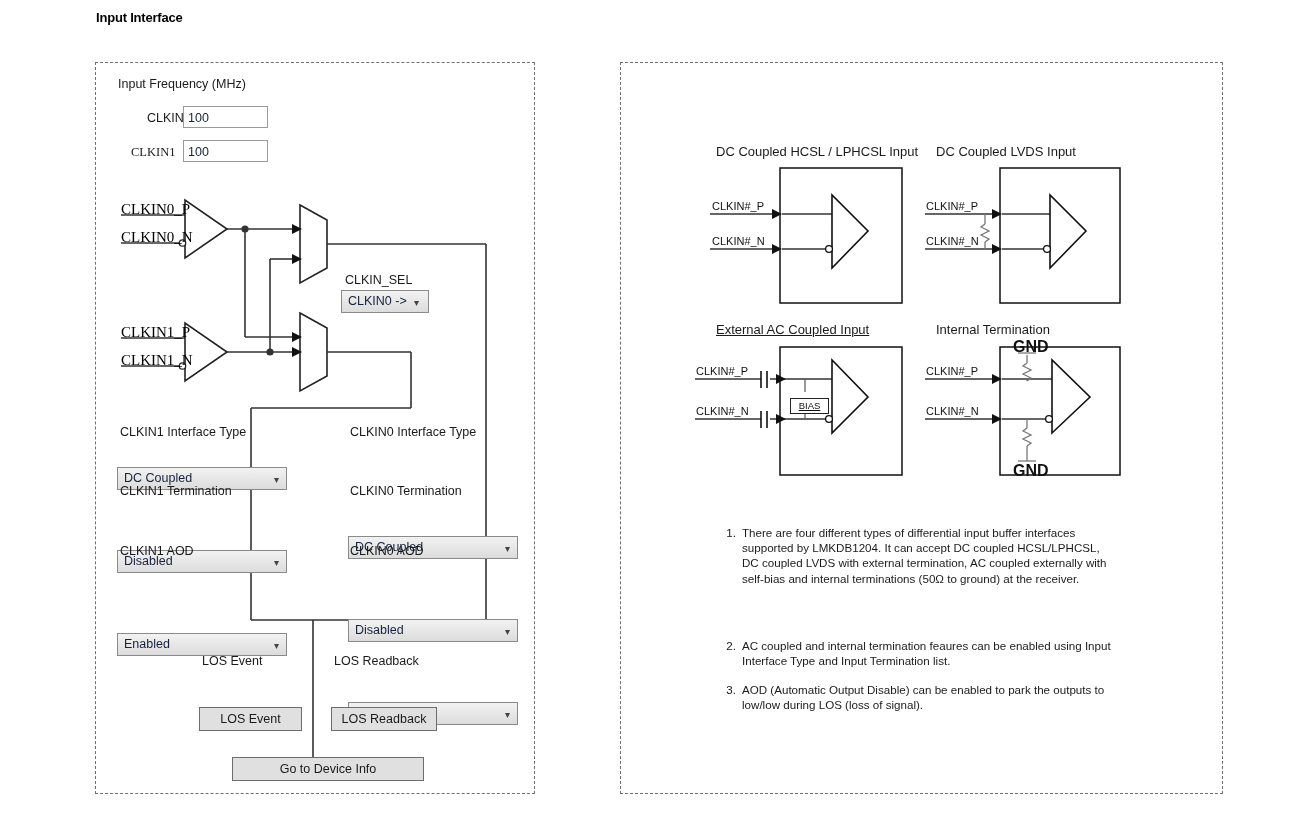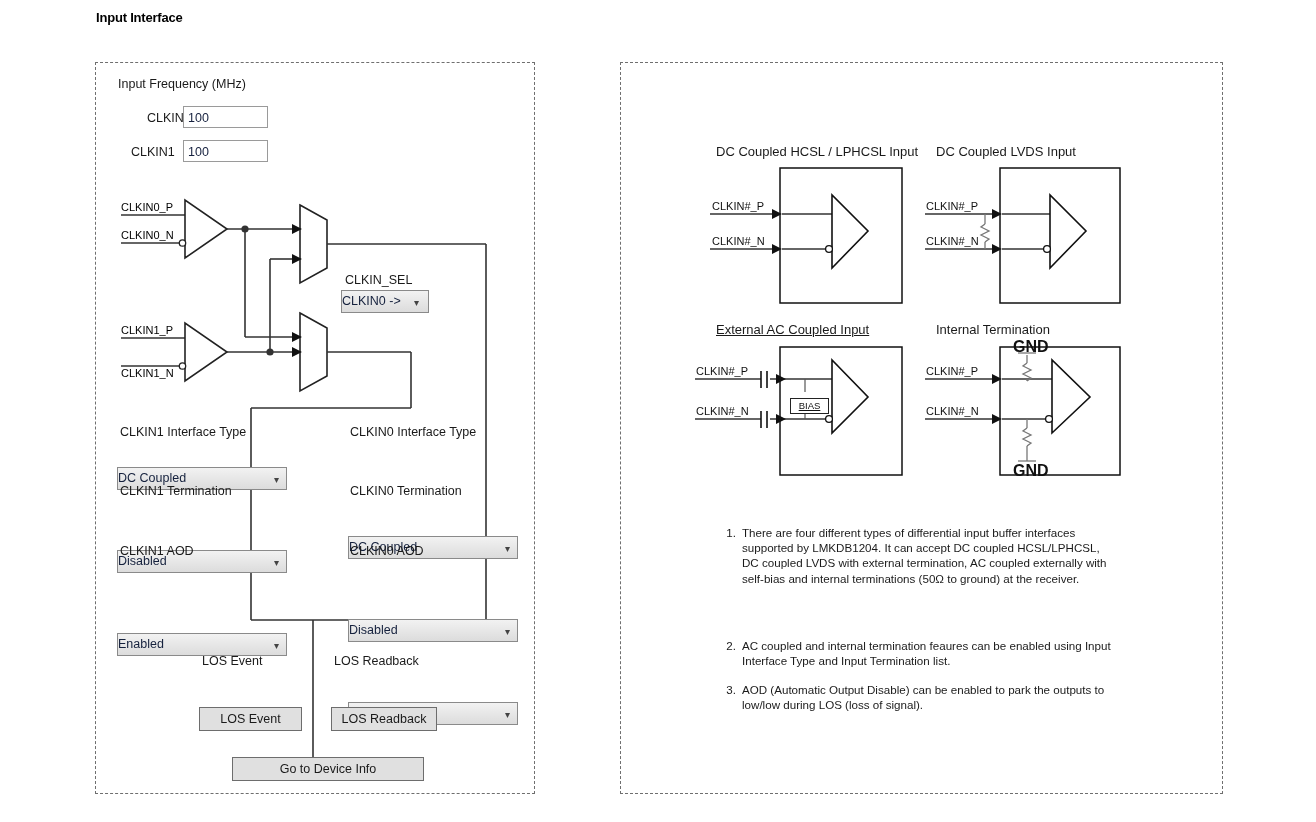--- a/index.html
+++ b/index.html
@@ -33,21 +33,21 @@
   }
   #left-panel  { left: 95px;  top: 62px; width: 440px; height: 732px; }
   #right-panel { left: 620px; top: 62px; width: 603px; height: 732px; }
 
   .lbl {
     font-size: 12.5px;
     color: #1a1a1a;
     white-space: nowrap;
     line-height: 1.15;
   }
-  .lbl-sm { font-size: 11px; }
+  .lbl-sm { font-size: 15px; font-family: Liberation Serif, serif; }
 
   
   .txtbox {
     box-sizing: border-box;
     border: 1px solid #9a9a9a;
     background: #ffffff;
     font-size: 12.5px;
     color: #16213f;
     padding: 2px 4px 0 4px;
     line-height: 19px;
@@ -58,20 +58,21 @@
 
   
   .combo {
     box-sizing: border-box;
     border: 1px solid #8a8a8a;
     background: linear-gradient(#f2f2f2, #dcdcdc);
     font-size: 12.5px;
     color: #15213d;
     height: 23px;
     line-height: 21px;
+    padding-left: 6px;
     position: relative;
     white-space: nowrap;
     overflow: hidden;
   }
   .combo .chev {
     position: absolute;
     right: 7px;
     top: 0;
     font-size: 10px;
     color: #444;
@@ -147,21 +148,21 @@
 
   <div class="abs" id="page-title">Input Interface</div>
 
   <div class="abs panel" id="left-panel"></div>
 
   <div class="abs lbl" style="left:118px; top:77px;">Input Frequency (MHz)</div>
 
   <div class="abs lbl" style="left:131px; top:111px;margin-left:16px;">CLKIN0</div>
   <div class="abs txtbox" style="left:183px; top:106px; width:85px;">100</div>
 
-  <div class="abs lbl" style="left:131px; top:145px;">CLKIN1</div>
+  <div class="abs lbl" style="left:131px; top:145px;font-family:Liberation Serif, serif;">CLKIN1</div>
   <div class="abs txtbox" style="left:183px; top:140px; width:85px;">100</div>
 
   <svg class="overlay" width="1316" height="822">
     <g stroke="#333" stroke-width="1.6" fill="none">
 
       <line x1="121" y1="215" x2="185" y2="215"></line>
       <line x1="121" y1="243" x2="180" y2="243"></line>
 
       <polygon points="185,200 185,258 227,229" fill="#fff" stroke="#222" stroke-width="1.6"></polygon>
       <circle cx="182.5" cy="243" r="3.2" fill="#fff" stroke="#222" stroke-width="1.3"></circle>
@@ -203,21 +204,21 @@
       <polygon points="292,224 302,229 292,234"></polygon>
       <polygon points="292,254 302,259 292,264"></polygon>
       <polygon points="292,332 302,337 292,342"></polygon>
       <polygon points="292,347 302,352 292,357"></polygon>
     </g>
   </svg>
 
   <div class="abs lbl-sm" style="left:121px; top:201px;">CLKIN0_P</div>
   <div class="abs lbl-sm" style="left:121px; top:229px;">CLKIN0_N</div>
   <div class="abs lbl-sm" style="left:121px; top:324px;">CLKIN1_P</div>
-  <div class="abs lbl-sm" style="left:121px; top:352px;margin-top:15px;">CLKIN1_N</div>
+  <div class="abs lbl-sm" style="left:121px; top:352px;">CLKIN1_N</div>
 
   <div class="abs lbl" style="left:345px; top:273px;">CLKIN_SEL</div>
   <div class="abs combo narrow" style="left:341px; top:290px; width:88px;">
     <span>CLKIN0 -&gt;</span>
     <span class="chev">▾</span>
   </div>
 
   <div class="abs lbl" style="left:120px; top:425px;">CLKIN1 Interface Type</div>
   <div class="abs combo" style="left:117px; top:444px; width:170px;">
     <span>DC Coupled</span>

